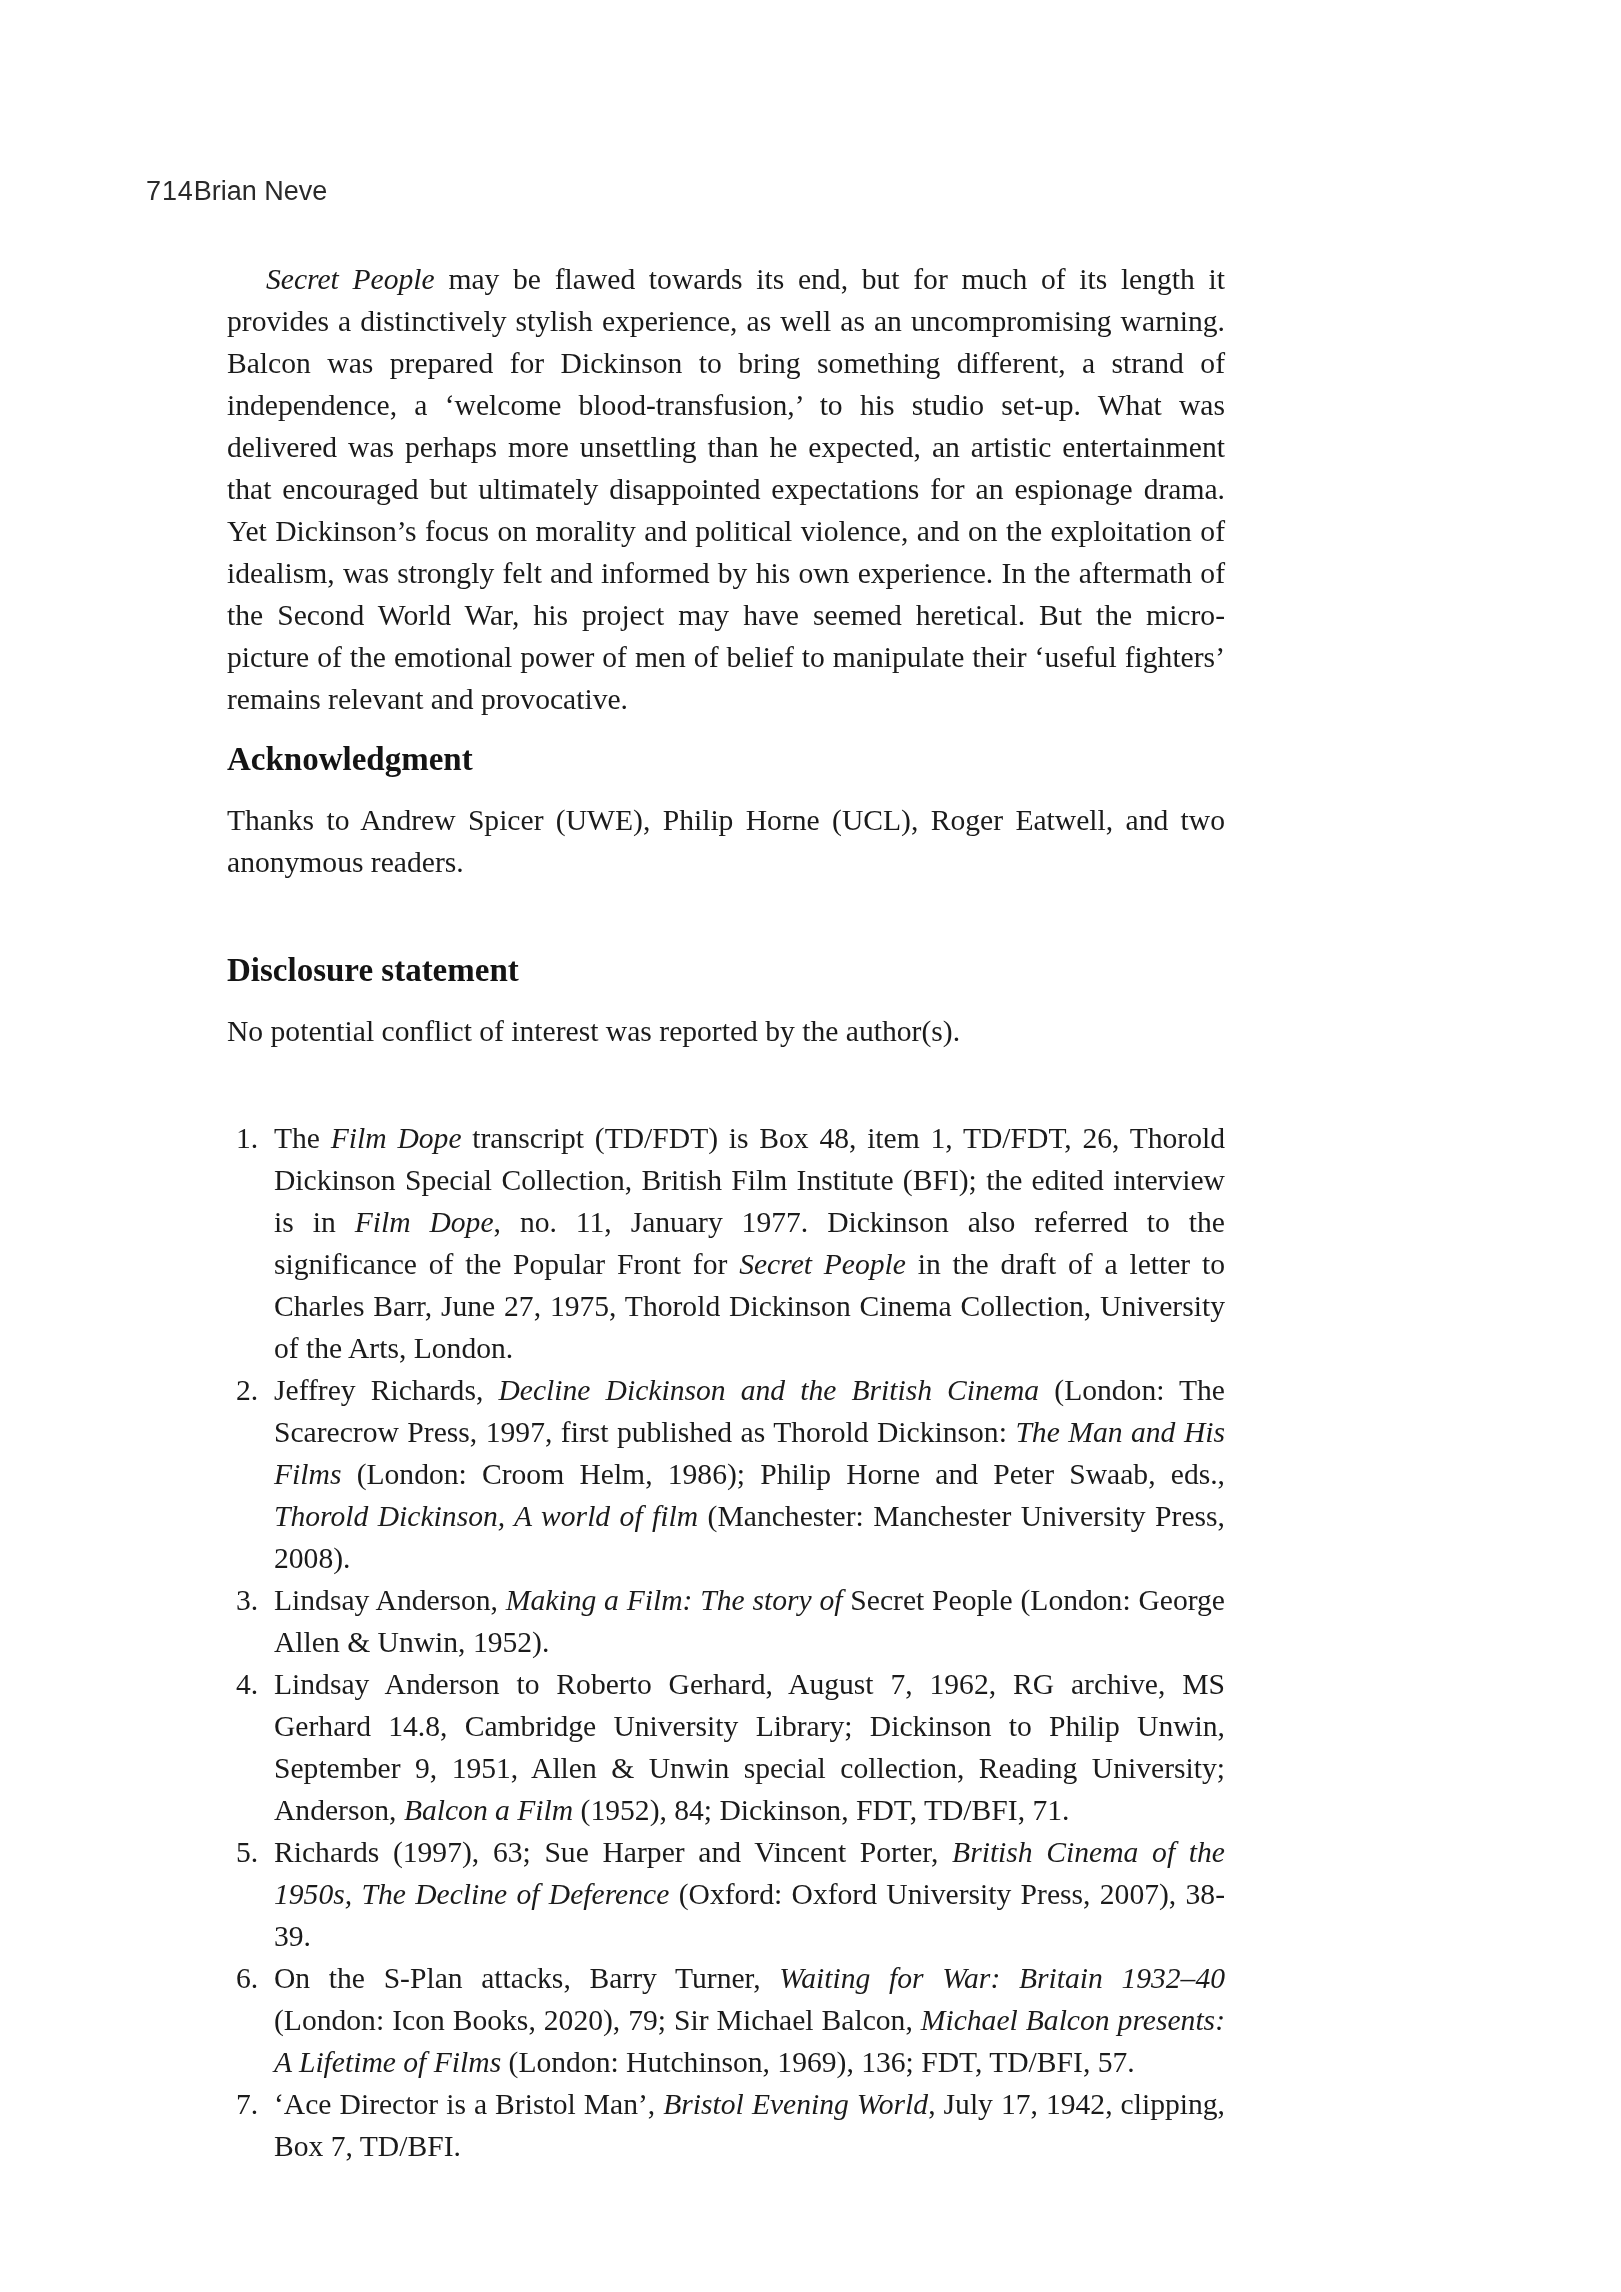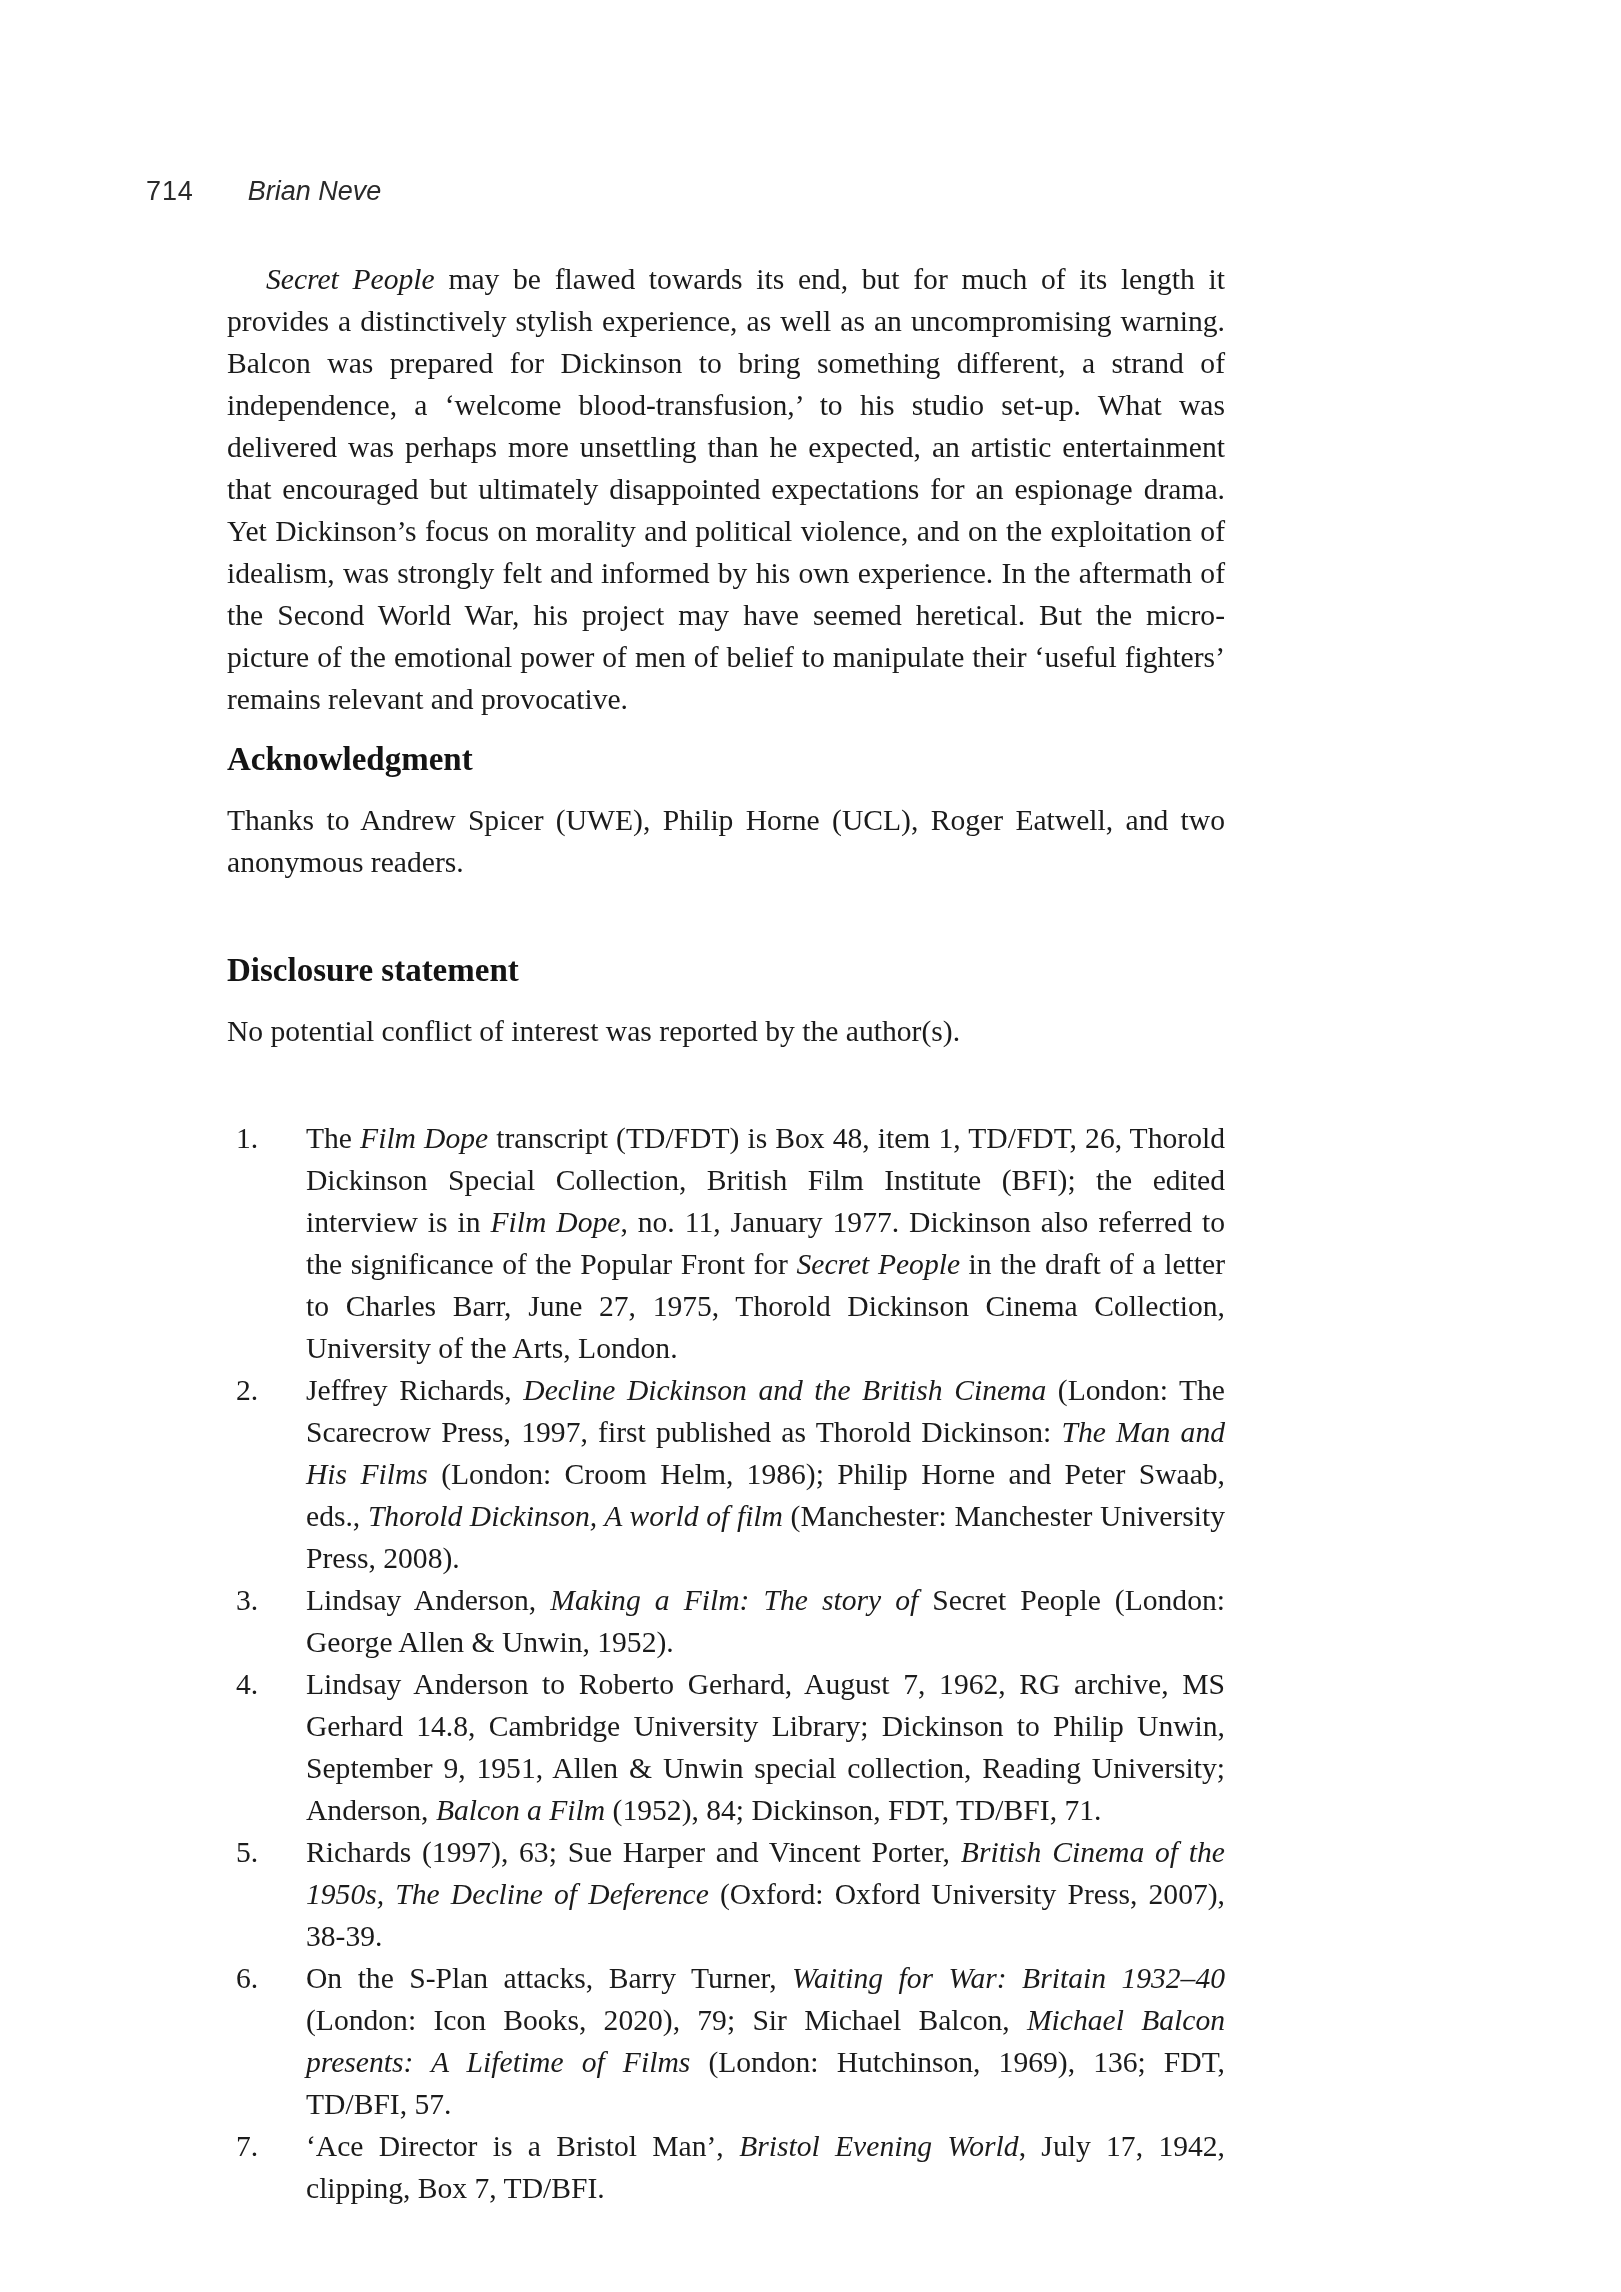--- a/index.html
+++ b/index.html
@@ -24,22 +24,20 @@
     font-size: 27px;
     color: #2a2a2a;
     display: flex;
     align-items: baseline;
   }
   .runhead .pagenum {
     font-style: normal;
     letter-spacing: 0.9px;
   }
   .runhead .author {
-    font-style: italic;
-    margin-left: 54px;
     text-align: center;
   }
   .content-col {
     position: absolute;
     left: 227px;
     width: 998px;
   }
   .sec-opening   { top: 258px; }
   .sec-ack       { top: 740px; }
   .sec-disclosure{ top: 951px; }
@@ -80,21 +78,20 @@
     margin: 0;
   }
   .note-num {
     flex: 0 0 38px;
     width: 38px;
     text-align: left;
   }
   .note-text {
     flex: 1 1 auto;
     text-align: justify;
-    margin-left: 32px;
   }
   em { }
 </style>
 </head>
 <body>
 
 <div class="page">
 
   <div class="runhead">
     <span class="pagenum">714</span>

